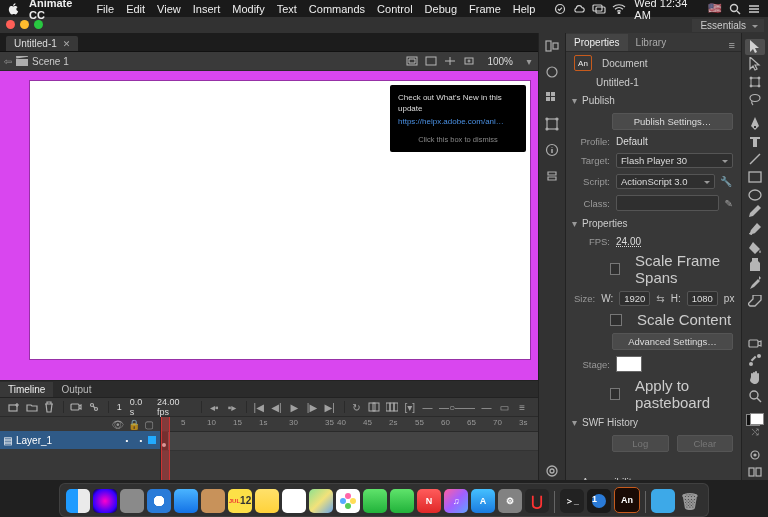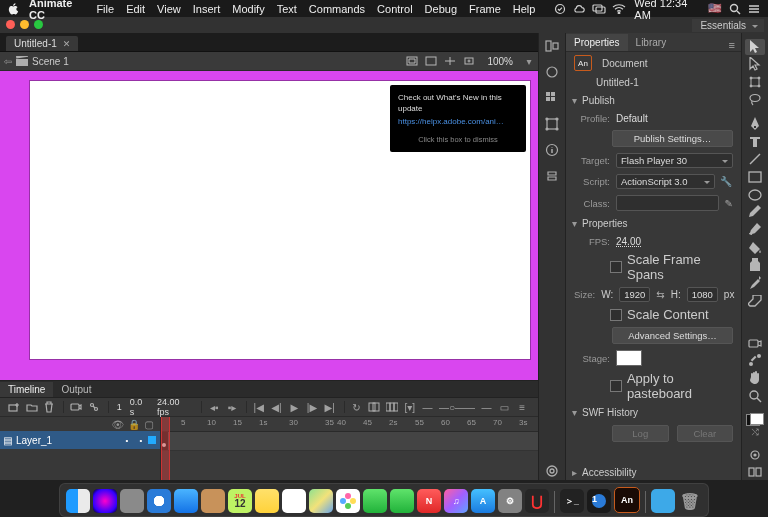--- a/index.html
+++ b/index.html
@@ -66,21 +66,21 @@
 .row{display:flex;align-items:center;padding:3px 8px;gap:6px}
 .row .lbl{width:36px;text-align:right;color:#999;font-size:9.5px}
 .row .val{flex:1;color:#ddd}
 .an-badge{width:16px;height:14px;border:1px solid #c75b1d;color:#eee;font-size:8px;display:flex;align-items:center;justify-content:center;border-radius:2px;margin-right:4px}
 .section-hd{display:flex;align-items:center;padding:4px 6px;color:#ccc;font-size:10px}
 .section-hd .tw{width:10px;color:#999}
 .btn{background:#4a4a4a;border:1px solid #555;color:#ddd;font-size:9.5px;padding:2px 0;text-align:center;border-radius:2px}
 .sel{background:#2f2f2f;border:1px solid #555;color:#ddd;font-size:9.5px;padding:1px 4px;position:relative;border-radius:2px;flex:1}
 .sel:after{content:"";position:absolute;right:4px;top:6px;border:3px solid transparent;border-top-color:#999}
 .inp{background:#2f2f2f;border:1px solid #555;color:#ddd;font-size:9.5px;padding:1px 4px;border-radius:2px}
-.chk{display:flex;align-items:center;gap:5px;padding:2px 0 2px 44px;font-size:13px;color:#ccc}
+.chk{display:flex;align-items:center;gap:15px;padding:2px 0 2px 44px;font-size:15px;color:#ccc}
 .chk .box{width:10px;height:10px;border:1px solid #777;background:#2f2f2f}
 .swatch{width:24px;height:14px;background:#fff;border:1px solid #666}
 .dim{color:#777}
 .link-ico{width:12px;height:10px;display:flex;align-items:center;justify-content:center;opacity:.8}
 .toolbar{width:26px;background:#323232;border-left:1px solid #222;display:flex;flex-direction:column;align-items:center;padding-top:6px;gap:2px}
 .toolbar .tb{width:20px;height:20px;display:flex;align-items:center;justify-content:center;opacity:.85}
 .toolbar .tb.sel-t{background:#555;border-radius:2px}
 .toolbar .gap{height:6px}
 .toolbar .sw{width:18px;height:14px;position:relative;margin-top:2px}
 .toolbar .sw .a{position:absolute;width:12px;height:10px;left:0;top:0;background:#111;border:1px solid #888}
@@ -393,26 +393,26 @@
         <span>Document</span>
       </div>
       <div class="row" style="padding-left:30px">
           <span>Untitled-1</span>
         </div>
 
       <div class="section-hd">
           <span class="tw">▾</span>
           <span>Publish</span>
         </div>
+      <div class="row" style="padding-left:46px">
+          <div class="btn" style="flex:1">Publish Settings…</div>
+        </div>
       <div class="row">
           <span class="lbl">Profile:</span>
           <span class="val">Default</span>
-        </div>
-      <div class="row" style="padding-left:46px">
-          <div class="btn" style="flex:1">Publish Settings…</div>
         </div>
       <div class="row">
           <span class="lbl">Target:</span>
           <div class="sel"><span>Flash Player 30</span></div>
         </div>
       <div class="row">
           <span class="lbl">Script:</span>
           <div class="sel"><span>ActionScript 3.0</span></div>
           <span style="opacity:.7">🔧</span>
         </div>
@@ -610,21 +610,21 @@
 </div>
 
 <div class="dock">
   <div class="dock-tray">
     <div class="dk" style="background:linear-gradient(90deg,#1f9bff 50%,#eaeaea 50%)"></div>
     <div class="dk" style="background:radial-gradient(circle,#f0c 0%,#30f 70%,#000 100%)"></div>
     <div class="dk" style="background:#8a8a8a"></div>
     <div class="dk" style="background:radial-gradient(circle,#fff 30%,#2a7bd8 32%)"></div>
     <div class="dk" style="background:linear-gradient(#4ab4ff,#1372e6)"></div>
     <div class="dk" style="background:#c8925a"></div>
-    <div class="dk" style="background:#bef264;color:#333;flex-direction:column;line-height:1">
+    <div class="dk" style="background:#fde047;color:#333;line-height:1">
         <div style="color:#e33;font-size:6px">JUL</div>
         <div style="font-size:10px">12</div>
       </div>
     <div class="dk" style="background:linear-gradient(#ffe16b,#ffd23a)"></div>
     <div class="dk" style="background:#fff"></div>
     <div class="dk" style="background:linear-gradient(135deg,#8fe08f,#f2e27a,#6aa6e8)"></div>
     <div class="dk" style="background:#fff">
         <svg viewBox="0 0 18 18">
           <circle cx="9" cy="4" r="3" fill="#f6a"></circle>
           <circle cx="14" cy="9" r="3" fill="#fd5"></circle>

